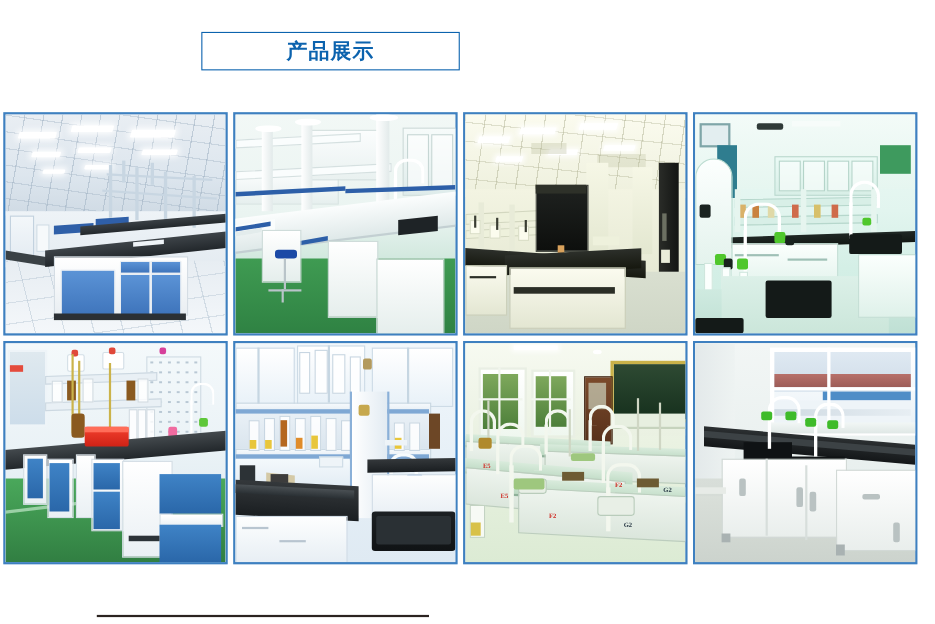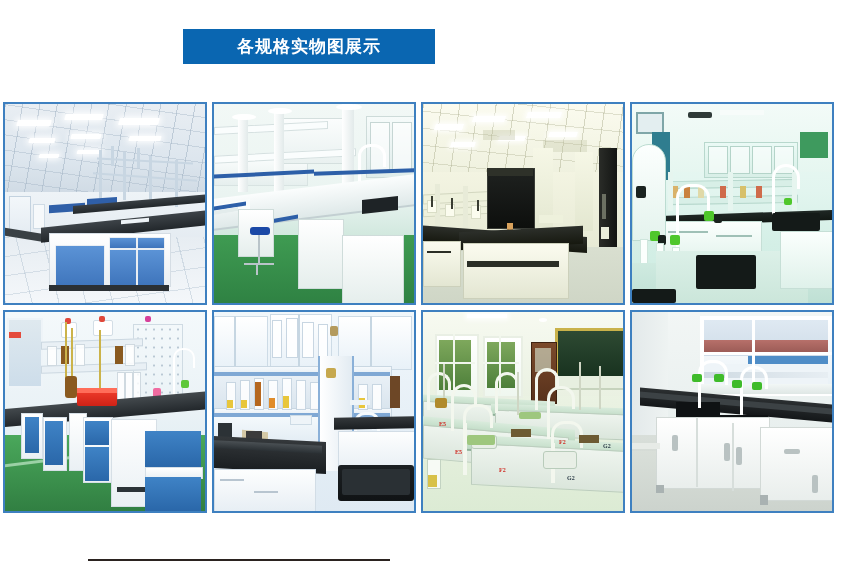--- a/index.html
+++ b/index.html
@@ -275,22 +275,22 @@
     top: 559px;
     width: 302px;
     height: 2px;
     background: #2b2320;
   }
 </style>
 </head>
 <body>
 
 <div class="tabbar">
-  <div class="tab tab-inactive">
-    <span>各规格实物图展示</span>
+  <div class="tab tab-active">
+    <span>产品展示</span>
   </div>
 </div>
 
 <div class="grid">
 
   <div class="photo p1">
     <div class="scene">
       <div class="blk ceiling"></div>
       <div class="blk ceilgrid"></div>
       <div class="blk lamp" style="left:6%;top:8%;width:17%;height:3%"></div>

